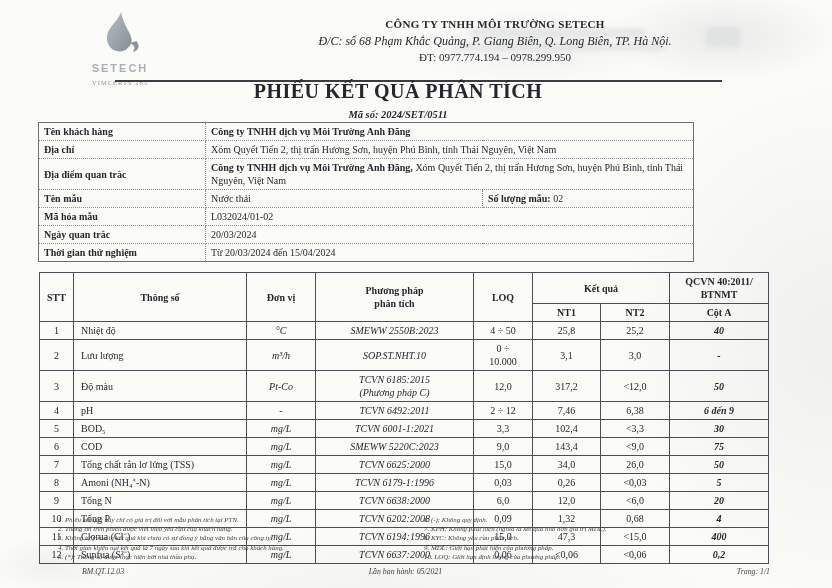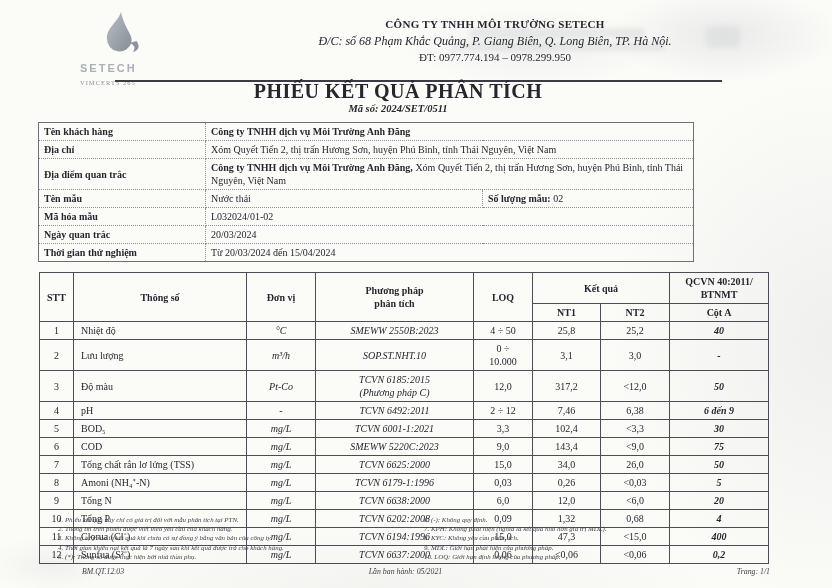--- a/index.html
+++ b/index.html
@@ -21,39 +21,39 @@
       radial-gradient(200px 60px at 64% 8%, rgba(95,105,125,.07), transparent 65%),
       radial-gradient(500px 90px at 45% 100%, rgba(120,120,126,.06), transparent 70%),
       radial-gradient(90px 40px at 6% 96%, rgba(120,120,126,.08), transparent 70%);
   }
   .ghost {
     position:absolute; background:rgba(100,108,130,.10);
     filter:blur(2.5px); border-radius:4px; pointer-events:none;
   }
 
   
-  .logo { position:absolute; left:80px; top:10px; width:80px; }
+  .logo { position:absolute; left:80px; top:10px; width:80px; text-align:center; }
   .logo .mark { display:block; margin:0 auto; }
   .logo .brand {
     font-family:"Liberation Sans", sans-serif; font-weight:bold;
     font-size:11px; letter-spacing:2px; color:#aab0b8; margin-top:-2px;
   }
   .logo .cert { font-size:6.5px; color:#8d939c; letter-spacing:1px; margin-top:3px; }
 
   .head-block { position:absolute; left:230px; top:18px; width:530px; text-align:center; line-height:1.25; }
   .company { font-size:11px; font-weight:bold; letter-spacing:.3px; }
   .address { font-size:12px; font-style:italic; margin-top:2px; }
   .phone   { font-size:11px; font-weight:normal; margin-top:2px; }
 
   .head-rule { position:absolute; left:115px; top:80px; width:607px; height:2px; background:#3b3b43; }
 
   
   .title-wrap { position:absolute; left:0; top:80px; width:796px; text-align:center; }
   .doc-title { font-size:20px; font-weight:bold; letter-spacing:.5px; }
-  .doc-code  { font-size:10.5px; font-weight:bold; font-style:italic; margin-top:0; }
+  .doc-code  { font-size:10.5px; font-weight:bold; font-style:italic; margin-top:6px; }
 
   
   table { border-collapse:collapse; }
   .info-table {
     position:absolute; left:38px; top:122px; width:656px;
     font-size:10px; line-height:1.3;
     border:1px solid #6f6f78;
     padding-left:32px;
   }
   .info-table td {

